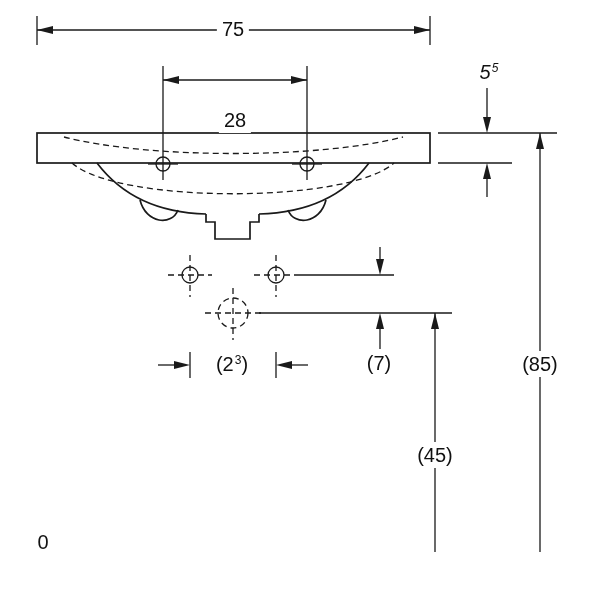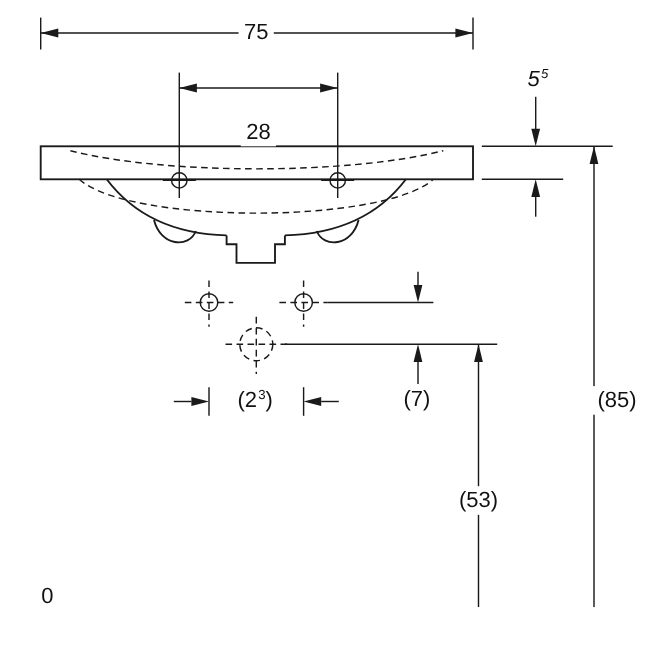--- a/index.html
+++ b/index.html
@@ -142,19 +142,19 @@
   <div class="dim-label" style="left:233px;top:29px;">75</div>
 
   <div class="dim-label" style="left:235px;top:80px;margin-top:40px;">28</div>
 
   <div class="dim-label" style="left:489px;top:72px;font-style:italic;"><span>5</span><span class="sup">5</span></div>
 
   <div class="dim-label" style="left:232px;top:364px;"><span>(2</span><span class="sup">3</span><span>)</span></div>
 
   <div class="dim-label" style="left:379px;top:363px;">(7)</div>
 
-  <div class="dim-label" style="left:435px;top:455px;">(53)</div>
+  <div class="dim-label" style="left:435px;top:455px;">(45)</div>
 
-  <div class="dim-label" style="left:540px;top:364px;margin-left:21px;">(85)</div>
+  <div class="dim-label" style="left:540px;top:364px;">(85)</div>
 
   <div class="dim-label" style="left:43px;top:542px;">0</div>
 
 </div>
 
 </body></html>

